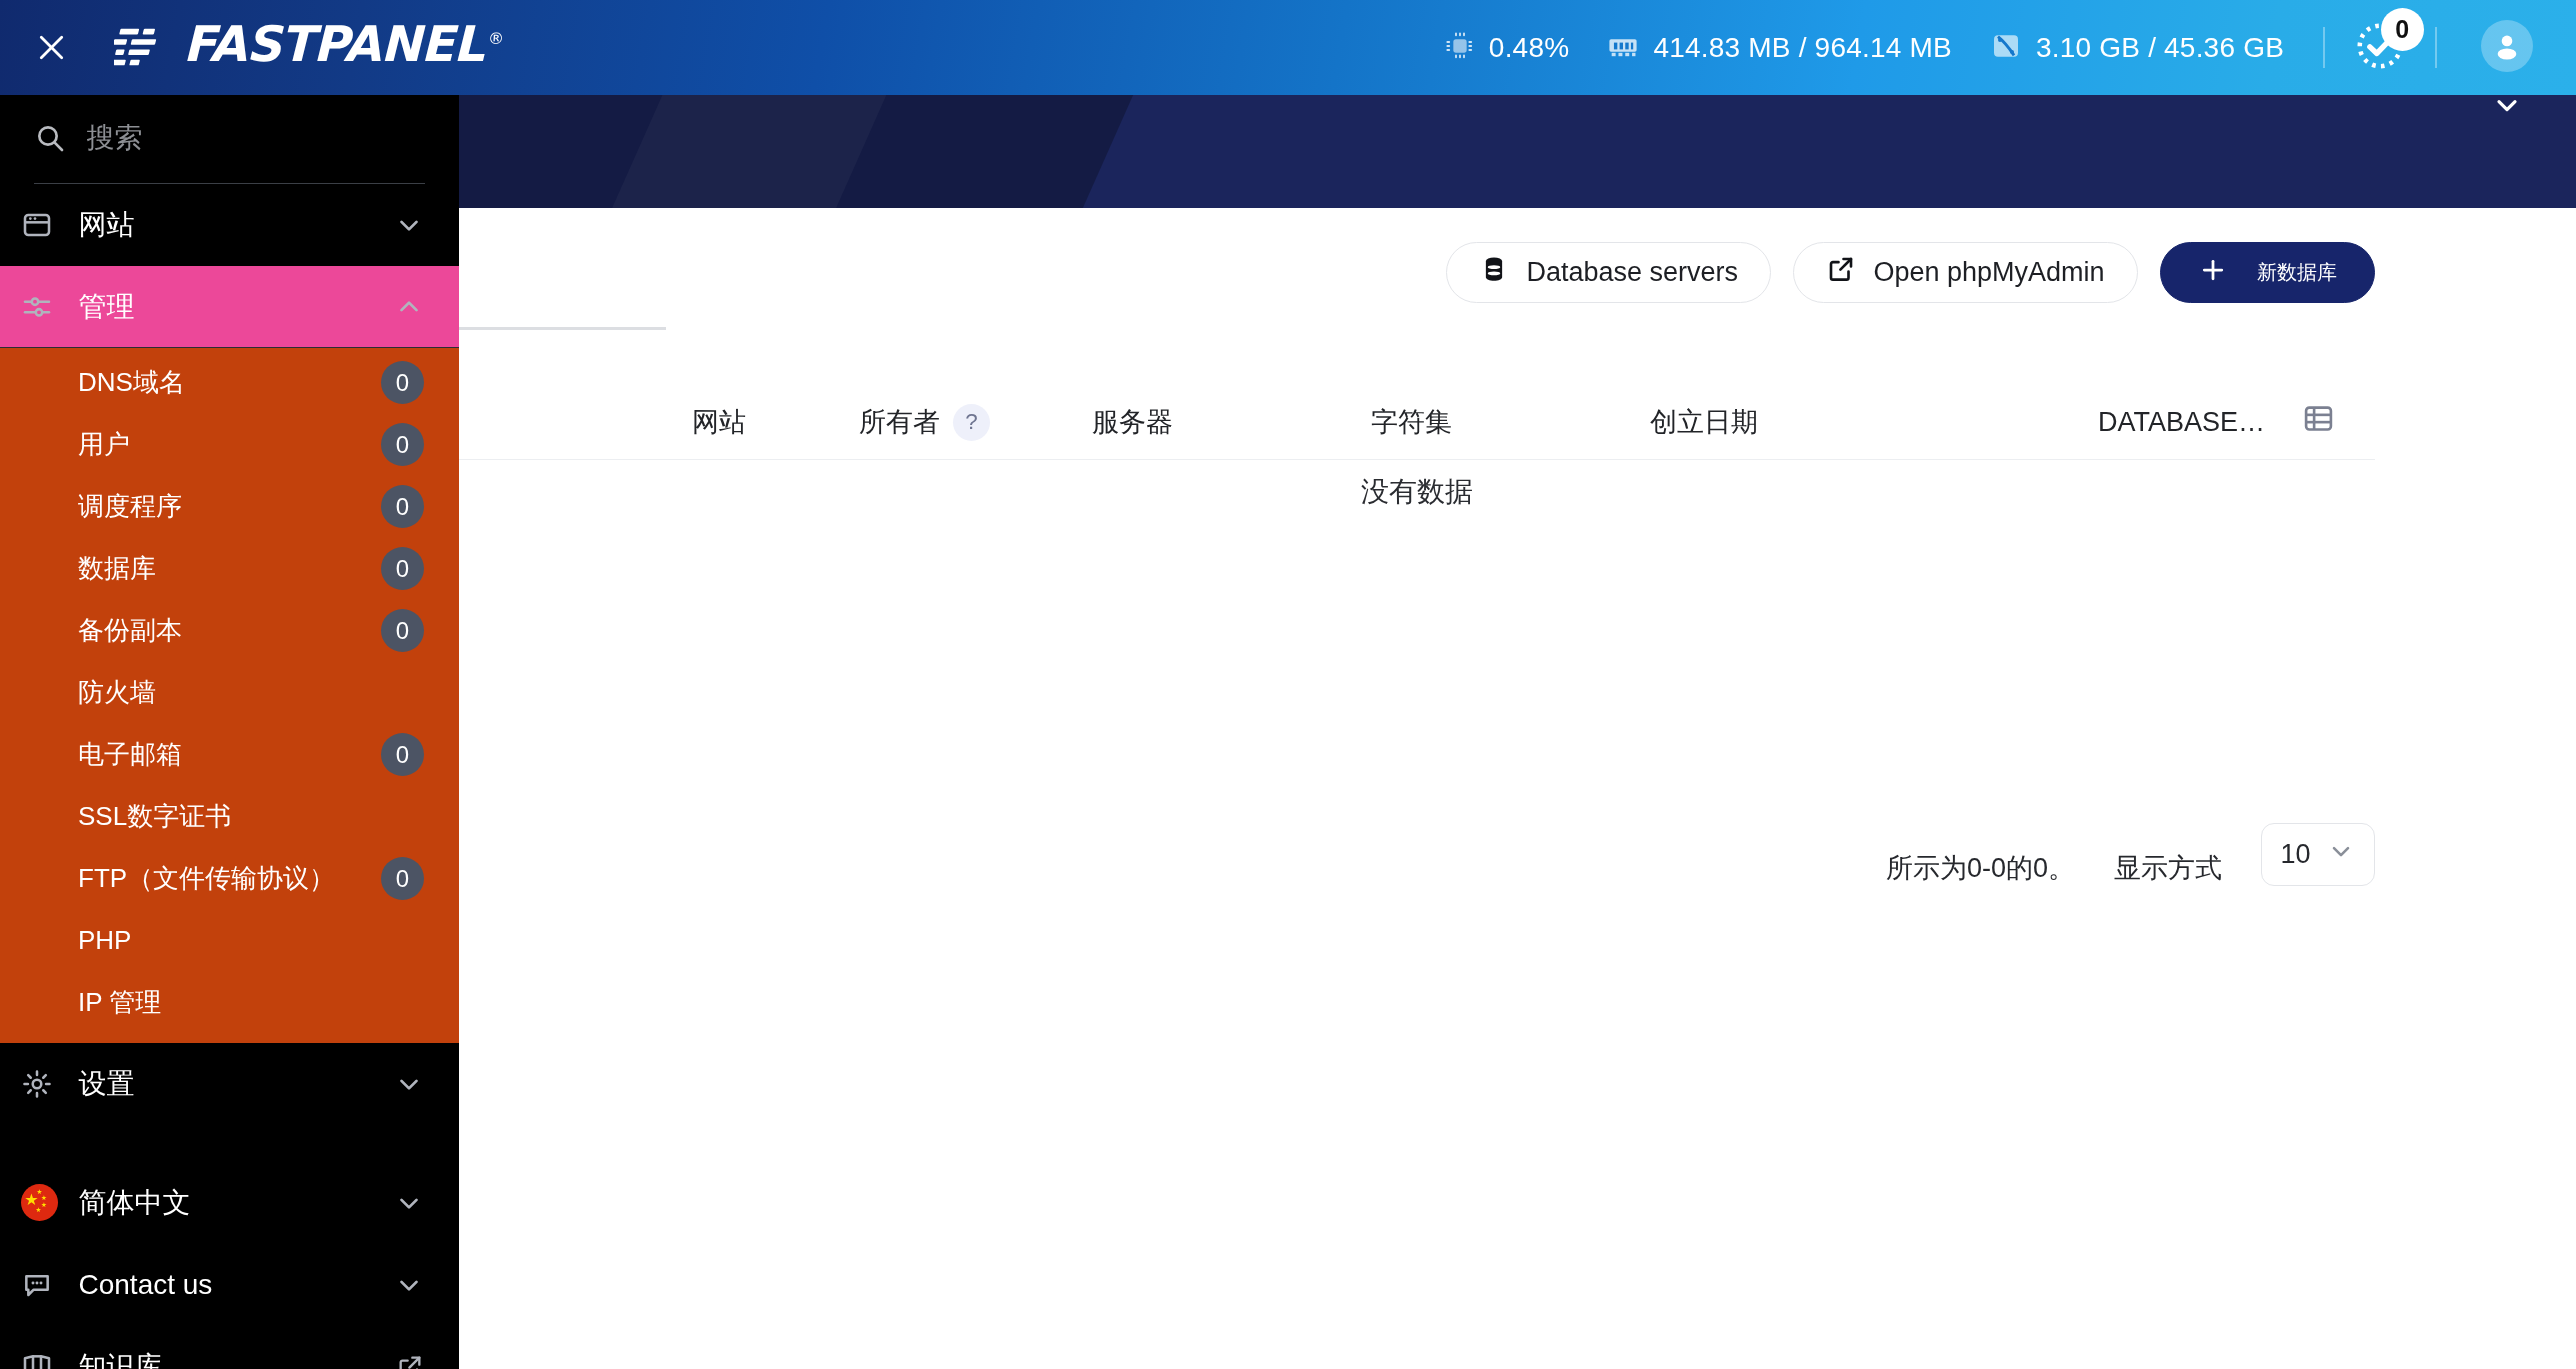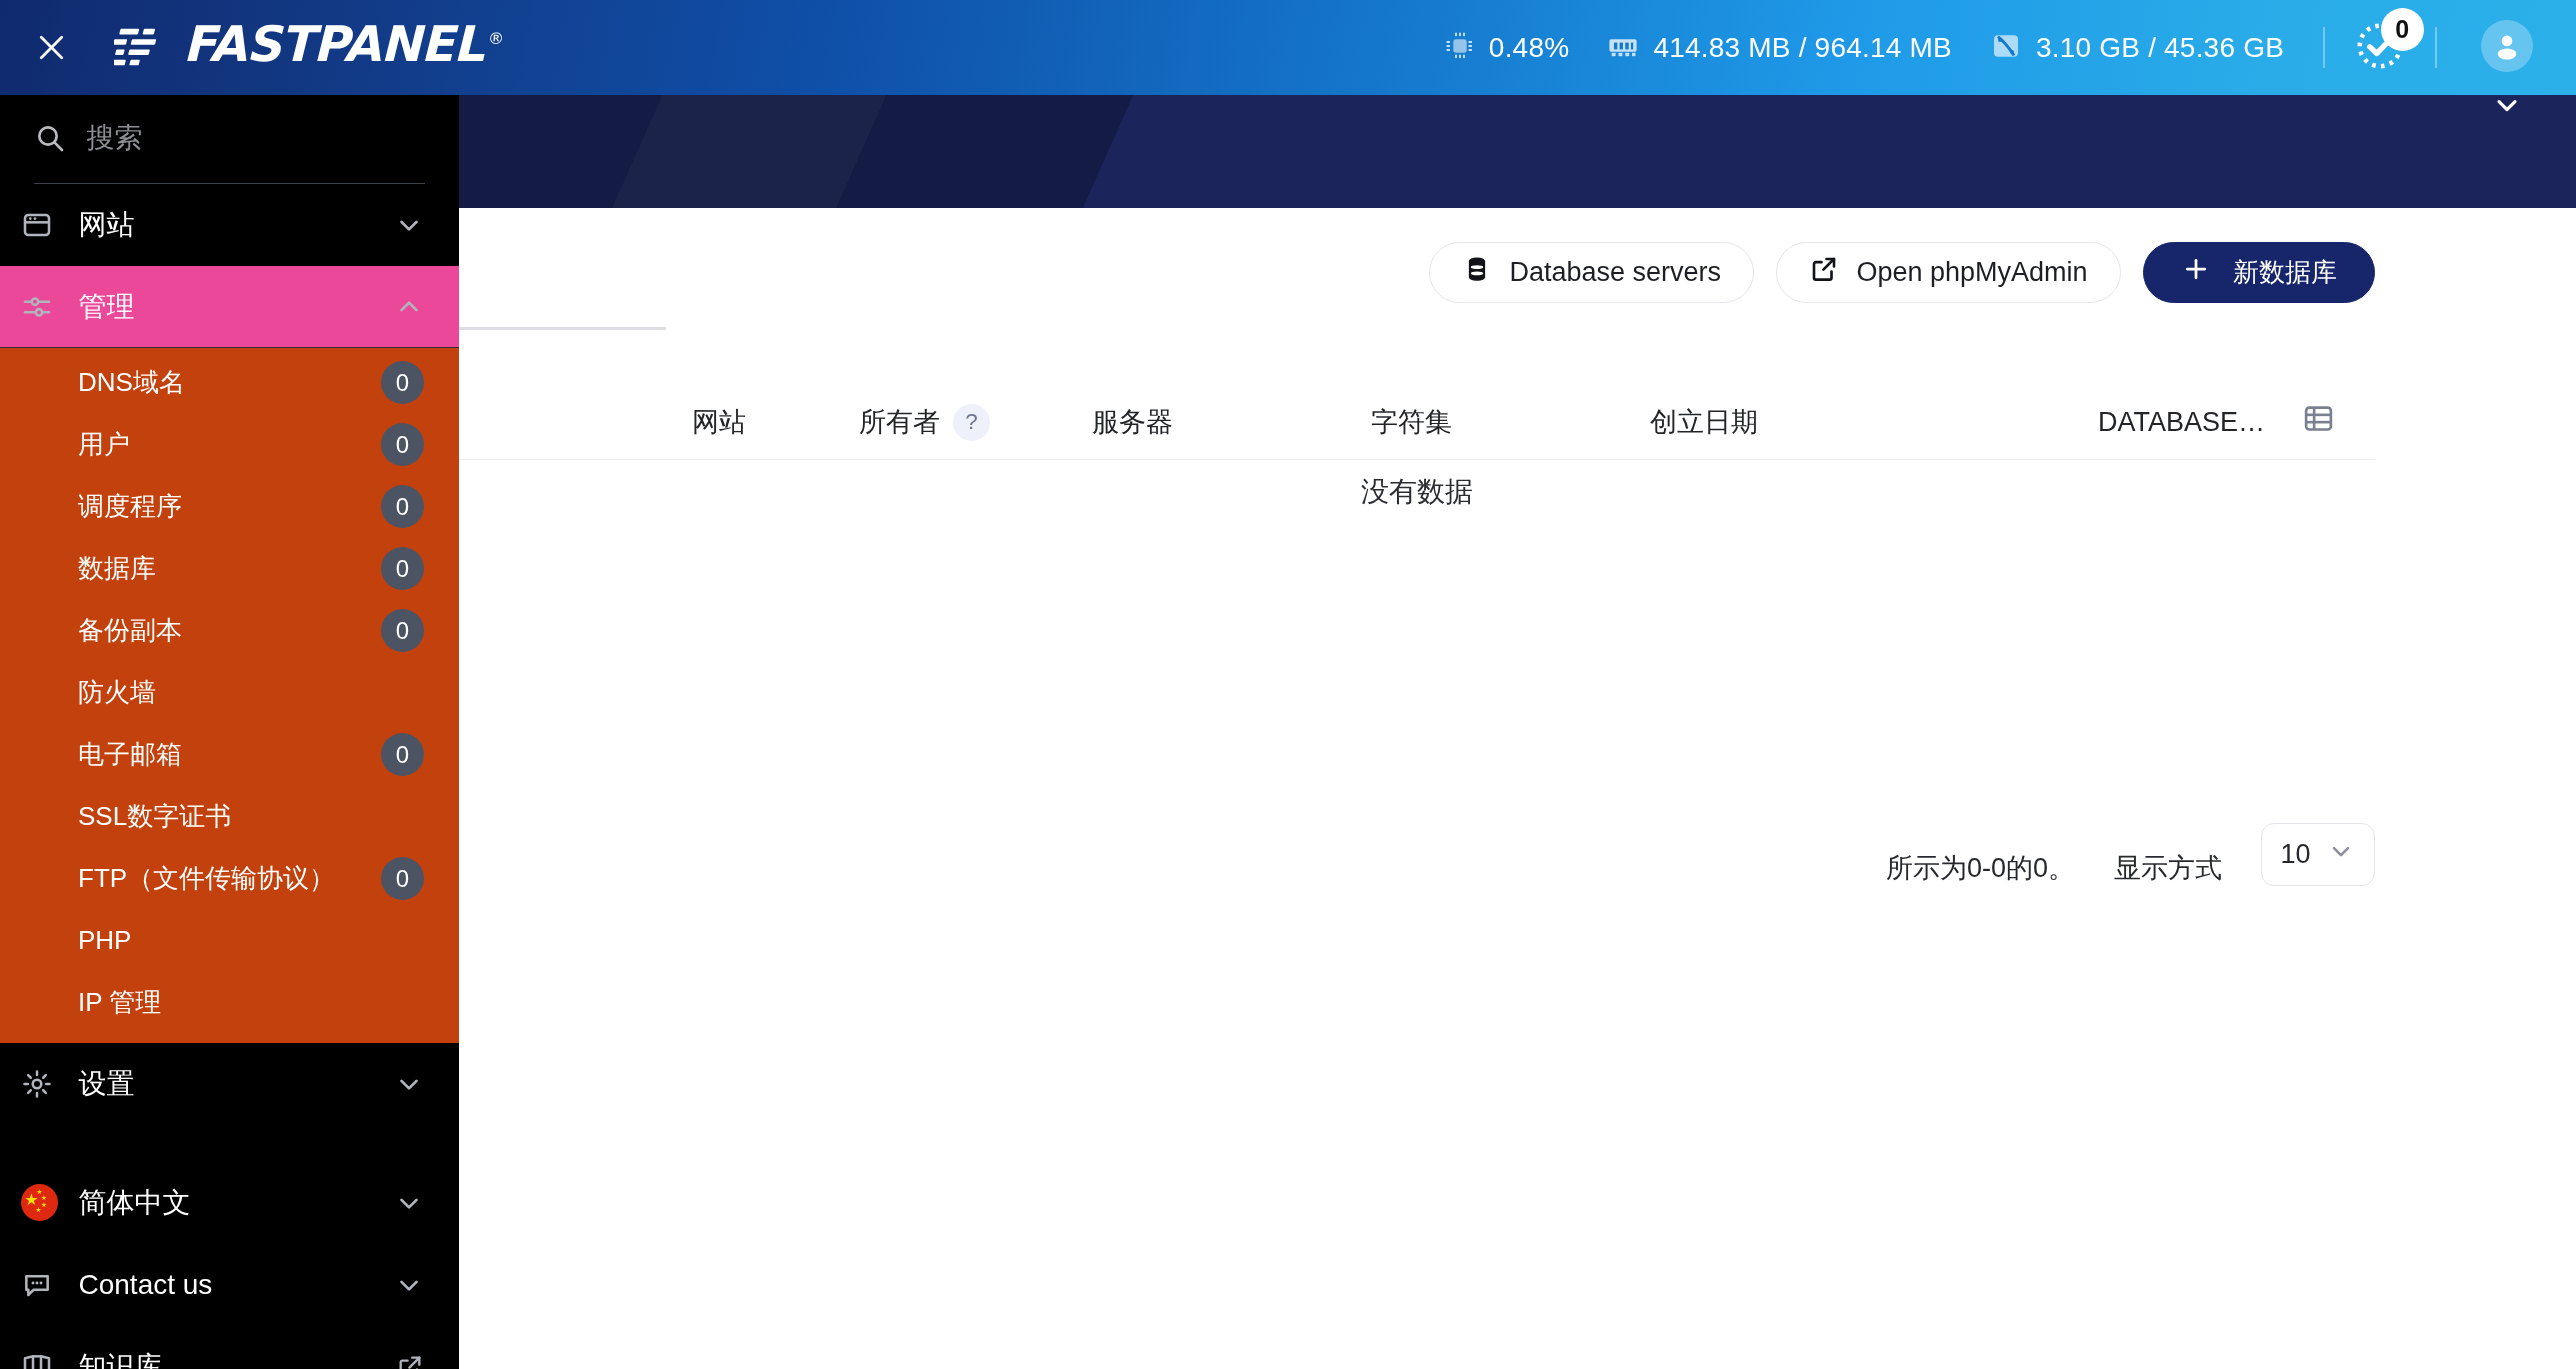--- a/index.html
+++ b/index.html
@@ -171,21 +171,21 @@
   }
   .btn {
     display: inline-flex; align-items: center; gap: 17px;
     height: 61px; padding: 0 32px;
     border-radius: 31px; cursor: pointer;
     font-size: 27px; white-space: nowrap;
     border: 1.9px solid #e3e5e9; background: #ffffff; color: #1d1f24;
   }
   .btn-primary {
     background: #17256b; color: #ffffff; border-color: #17256b;
-    font-size: 26px; padding: 0 37px; gap: 22px;
+    font-size: 20px; padding: 0 37px; gap: 29px;
   }
 
   .table-head {
     position: absolute; top: 177px; left: 0;
     width: 1916px; height: 75px;
     display: flex; align-items: center;
     border-bottom: 1.9px solid #eceef1;
   }
   .th {
     font-size: 27px; color: #222428;

